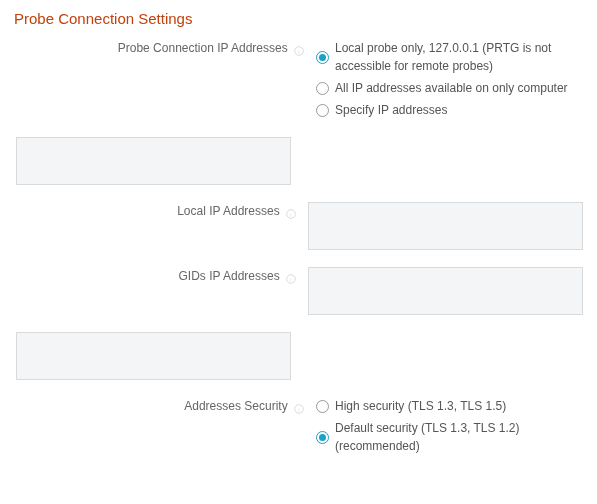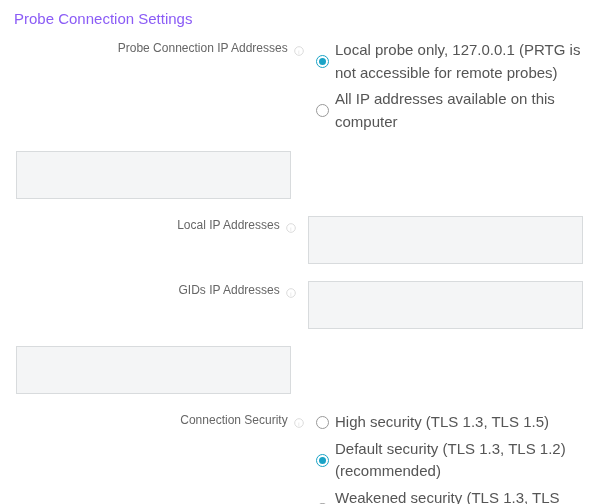--- a/index.html
+++ b/index.html
@@ -5,21 +5,21 @@
     * { box-sizing: border-box; margin: 0; padding: 0; }
     body {
       font-family: -apple-system, BlinkMacSystemFont, "Segoe UI", Arial, sans-serif;
       font-size: 12px;
       color: #555;
       background: #fff;
       width: 597px;
       padding: 10px 14px;
     }
     .section-title {
-      color: #8b5cf6;
+      color: #c2410c;
       font-size: 15px;
       font-weight: 400;
       margin-bottom: 12px;
     }
     .form-row {
       display: flex;
       align-items: flex-start;
       margin-bottom: 14px;
     }
     .form-label {
@@ -66,21 +66,21 @@
       border-color: #1aa3c6;
     }
     .radio-option.selected .radio-circle::after {
       content: "";
       width: 7px;
       height: 7px;
       background: #1aa3c6;
       border-radius: 50%;
     }
     .radio-label {
-      font-size: 15px;
+      font-size: 12px;
       color: #555;
     }
     .textarea-field {
       width: 275px;
       height: 48px;
       border: 1px solid #d8dbdd;
       background: #f4f5f6;
       resize: none;
       padding: 4px 6px;
       font-family: inherit;
@@ -103,21 +103,25 @@
         </svg>
     </span>
   </div>
   <div class="form-control radio-group">
     <div class="radio-option selected">
       <span class="radio-circle"></span>
       <span class="radio-label">Local probe only, 127.0.0.1 (PRTG is not accessible for remote probes)</span>
     </div>
     <div class="radio-option">
       <span class="radio-circle"></span>
-      <span class="radio-label">All IP addresses available on this computer</span>
+      <span class="radio-label">All IP addresses available on only computer</span>
+    </div>
+    <div class="radio-option">
+      <span class="radio-circle"></span>
+      <span class="radio-label">Specify IP addresses</span>
     </div>
   </div>
 </div>
 
 <div class="form-row">
   <div class="form-control">
     <textarea class="textarea-field" value="" style=""></textarea>
   </div>
 </div>
 
@@ -152,35 +156,31 @@
 </div>
 
 <div class="form-row">
   <div class="form-control">
     <textarea class="textarea-field" value="" style=""></textarea>
   </div>
 </div>
 
 <div class="form-row">
   <div class="form-label">
-    <span>Connection Security</span>
+    <span>Addresses Security</span>
     <span class="help-icon">
       <svg viewBox="0 0 10 10">
           <circle cx="5" cy="5" r="4.3" fill="none" stroke="#999" stroke-width="1"></circle>
           <text x="5" y="7.5" text-anchor="middle" font-size="6" fill="#999">i</text>
         </svg>
     </span>
   </div>
   <div class="form-control radio-group">
     <div class="radio-option">
       <span class="radio-circle"></span>
       <span class="radio-label">High security (TLS 1.3, TLS 1.5)</span>
     </div>
     <div class="radio-option selected">
       <span class="radio-circle"></span>
       <span class="radio-label">Default security (TLS 1.3, TLS 1.2) (recommended)</span>
     </div>
-    <div class="radio-option">
-      <span class="radio-circle"></span>
-      <span class="radio-label">Weakened security (TLS 1.3, TLS 1.2, TLS 1.1, TLS 1.0)</span>
-    </div>
   </div>
 </div>
 
 </body></html>

